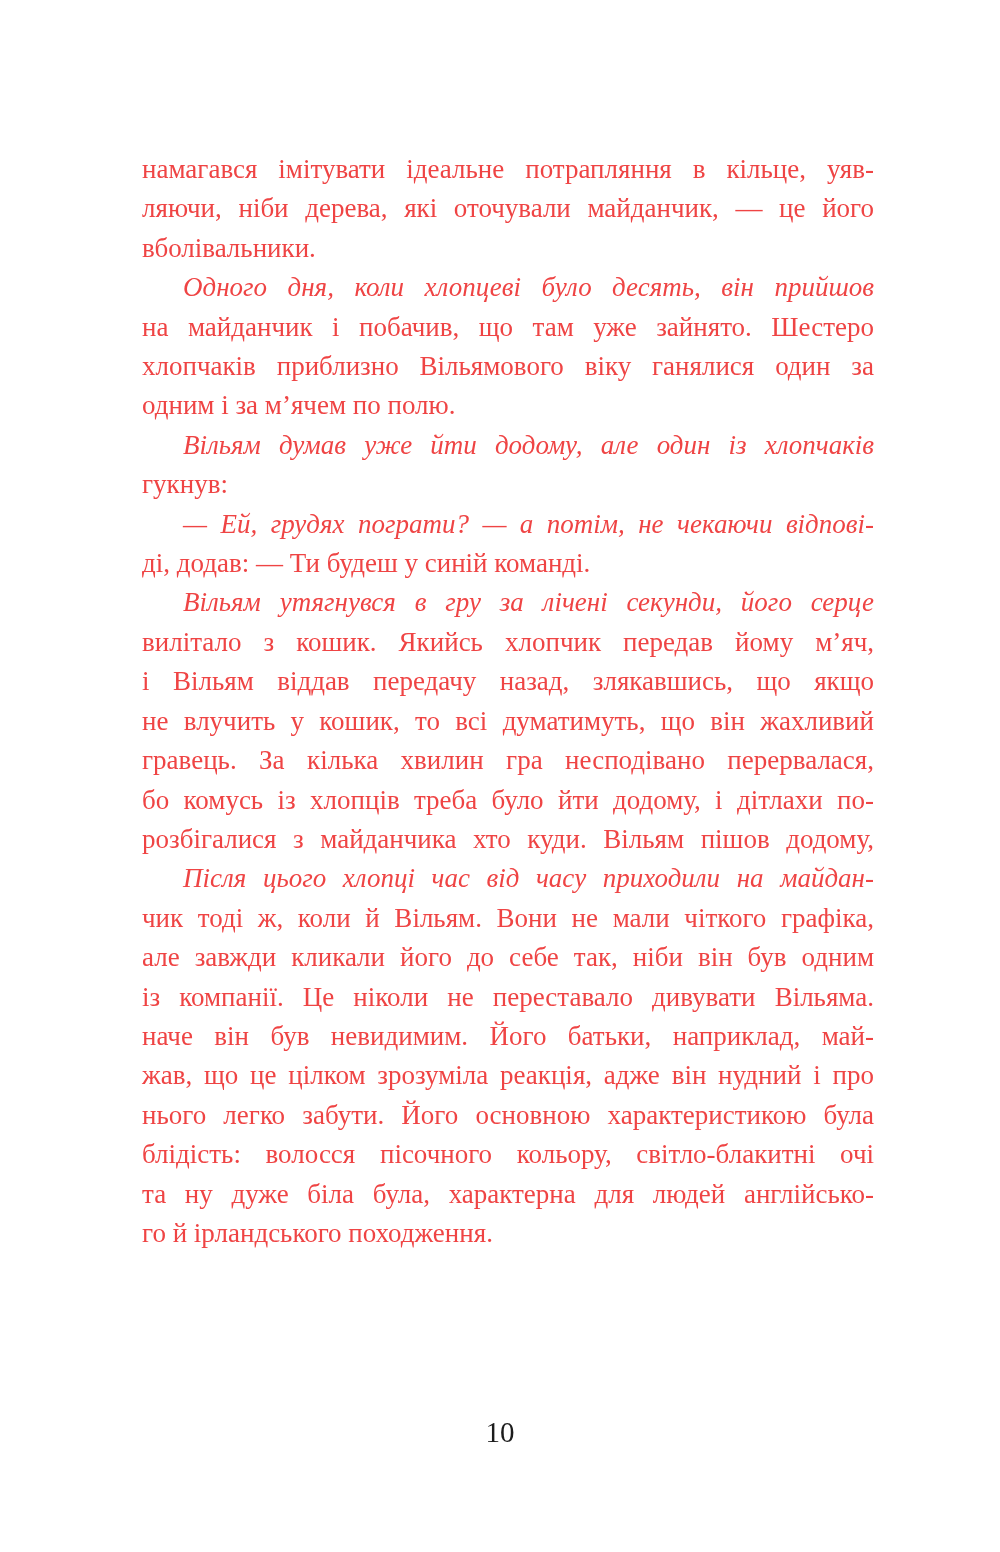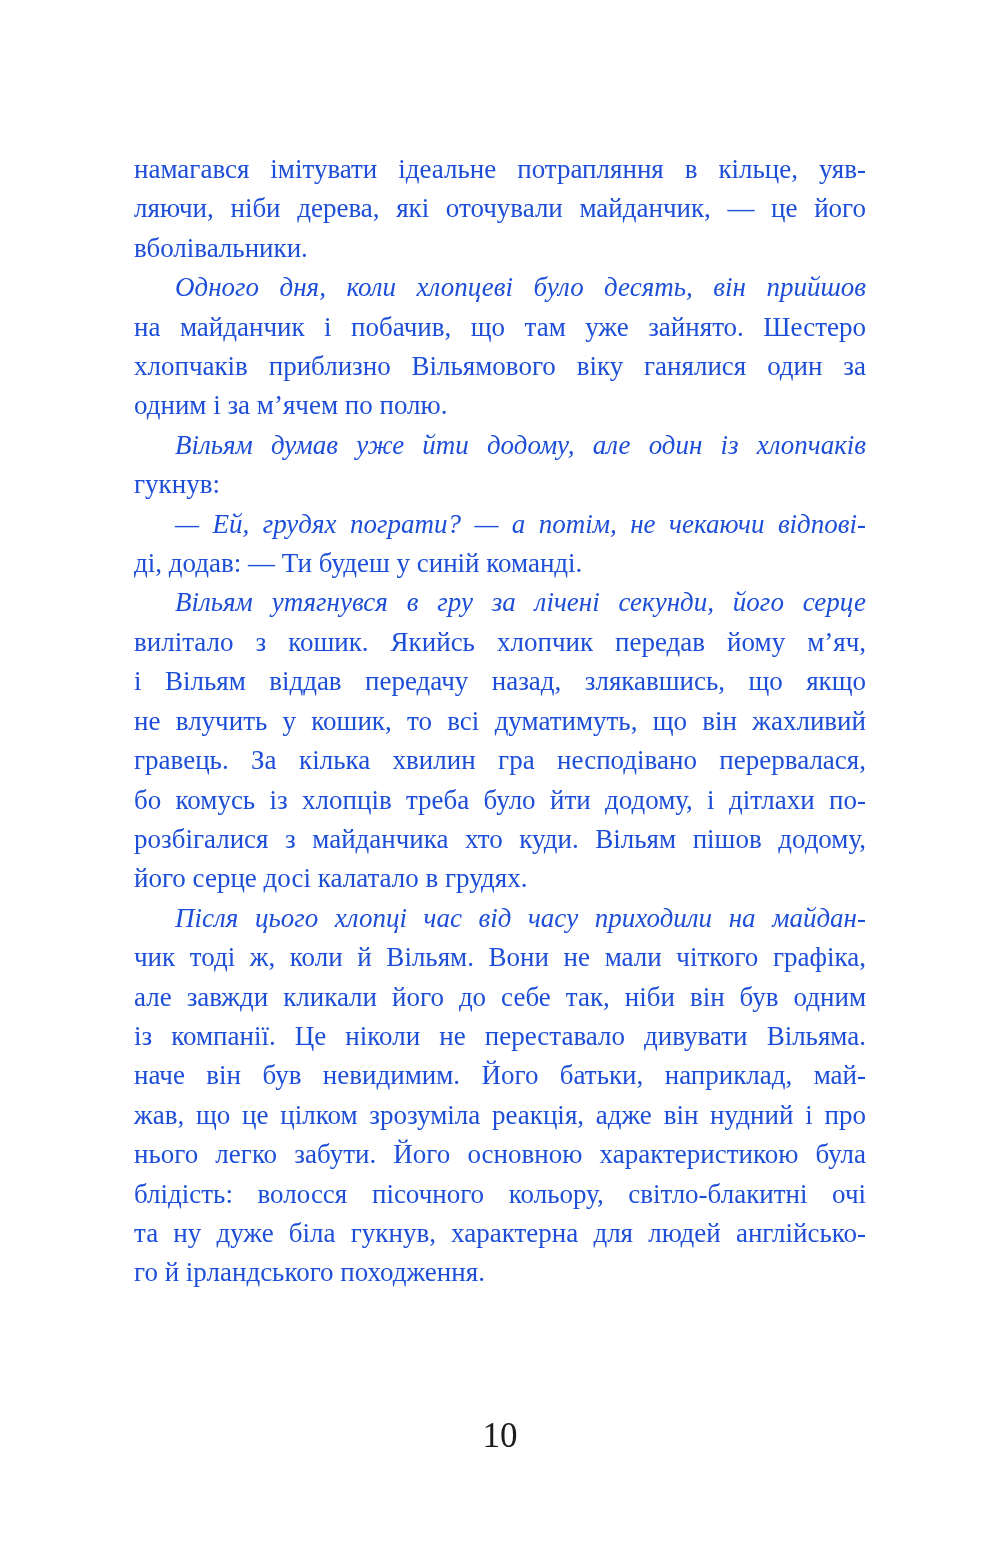--- a/index.html
+++ b/index.html
@@ -15,45 +15,45 @@
   }
   .page {
     position: absolute;
     left: 0; top: 0;
     width: 1000px;
     height: 1552px;
     background: #ffffff;
   }
   .text-block {
     position: absolute;
-    left: 134px;
+    left: 142px;
     top: 150px;
     width: 732px;
-    color: #1d4ed8;
+    color: #ef4444;
     font-size: 27px;
     line-height: 39.4px;
   }
   .line {
     text-align: justify;
     text-align-last: justify;
   }
   .line.para-end {
     text-align-last: left;
   }
   .line.indent {
     text-indent: 41px;
     font-style: italic;
   }
   .page-number {
     position: absolute;
     left: 134px;
     top: 1416px;
     width: 732px;
     text-align: center;
-    font-size: 35px;
+    font-size: 29px;
     color: #1c1c1c;
   }
 </style>
 </head>
 <body>
 
 <div class="page">
   <div class="text-block" id="text-block">
       <div class="line">намагався імітувати ідеальне потрапляння в кільце, уяв-</div>
       <div class="line">ляючи, ніби дерева, які оточували майданчик, — це його</div>
@@ -66,26 +66,25 @@
       <div class="line para-end">гукнув:</div>
       <div class="line indent">— Ей, грудях пограти? — а потім, не чекаючи відпові-</div>
       <div class="line para-end">ді, додав: — Ти будеш у синій команді.</div>
       <div class="line indent">Вільям утягнувся в гру за лічені секунди, його серце</div>
       <div class="line">вилітало з кошик. Якийсь хлопчик передав йому м’яч,</div>
       <div class="line">і Вільям віддав передачу назад, злякавшись, що якщо</div>
       <div class="line">не влучить у кошик, то всі думатимуть, що він жахливий</div>
       <div class="line">гравець. За кілька хвилин гра несподівано перервалася,</div>
       <div class="line">бо комусь із хлопців треба було йти додому, і дітлахи по-</div>
       <div class="line">розбігалися з майданчика хто куди. Вільям пішов додому,</div>
-      <div class="line para-end">його серце досі калатало в грудях.</div>
       <div class="line indent">Після цього хлопці час від часу приходили на майдан-</div>
       <div class="line">чик тоді ж, коли й Вільям. Вони не мали чіткого графіка,</div>
       <div class="line">але завжди кликали його до себе так, ніби він був одним</div>
       <div class="line">із компанії. Це ніколи не переставало дивувати Вільяма.</div>
       <div class="line">наче він був невидимим. Його батьки, наприклад, май-</div>
       <div class="line">жав, що це цілком зрозуміла реакція, адже він нудний і про</div>
       <div class="line">нього легко забути. Його основною характеристикою була</div>
       <div class="line">блідість: волосся пісочного кольору, світло-блакитні очі</div>
-      <div class="line">та ну дуже біла гукнув, характерна для людей англійсько-</div>
+      <div class="line">та ну дуже біла була, характерна для людей англійсько-</div>
       <div class="line para-end">го й ірландського походження.</div>
     </div>
   <div class="page-number">10</div>
 </div>
 
 </body></html>

